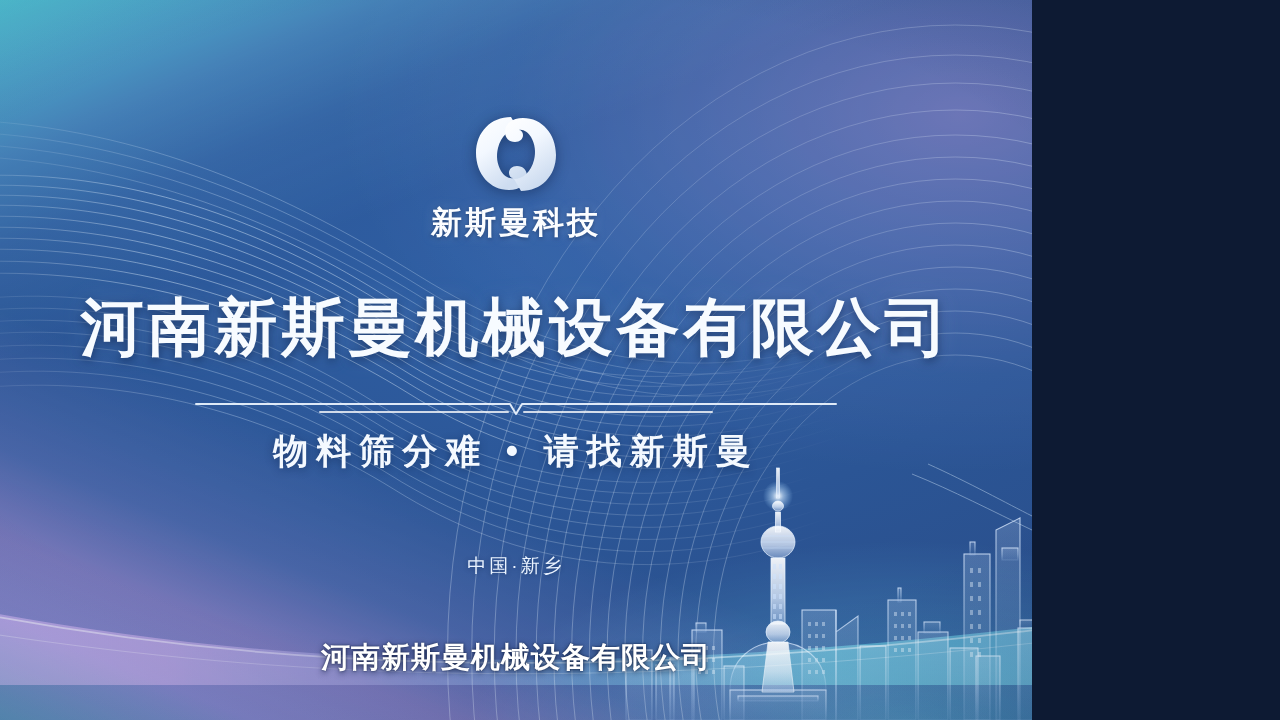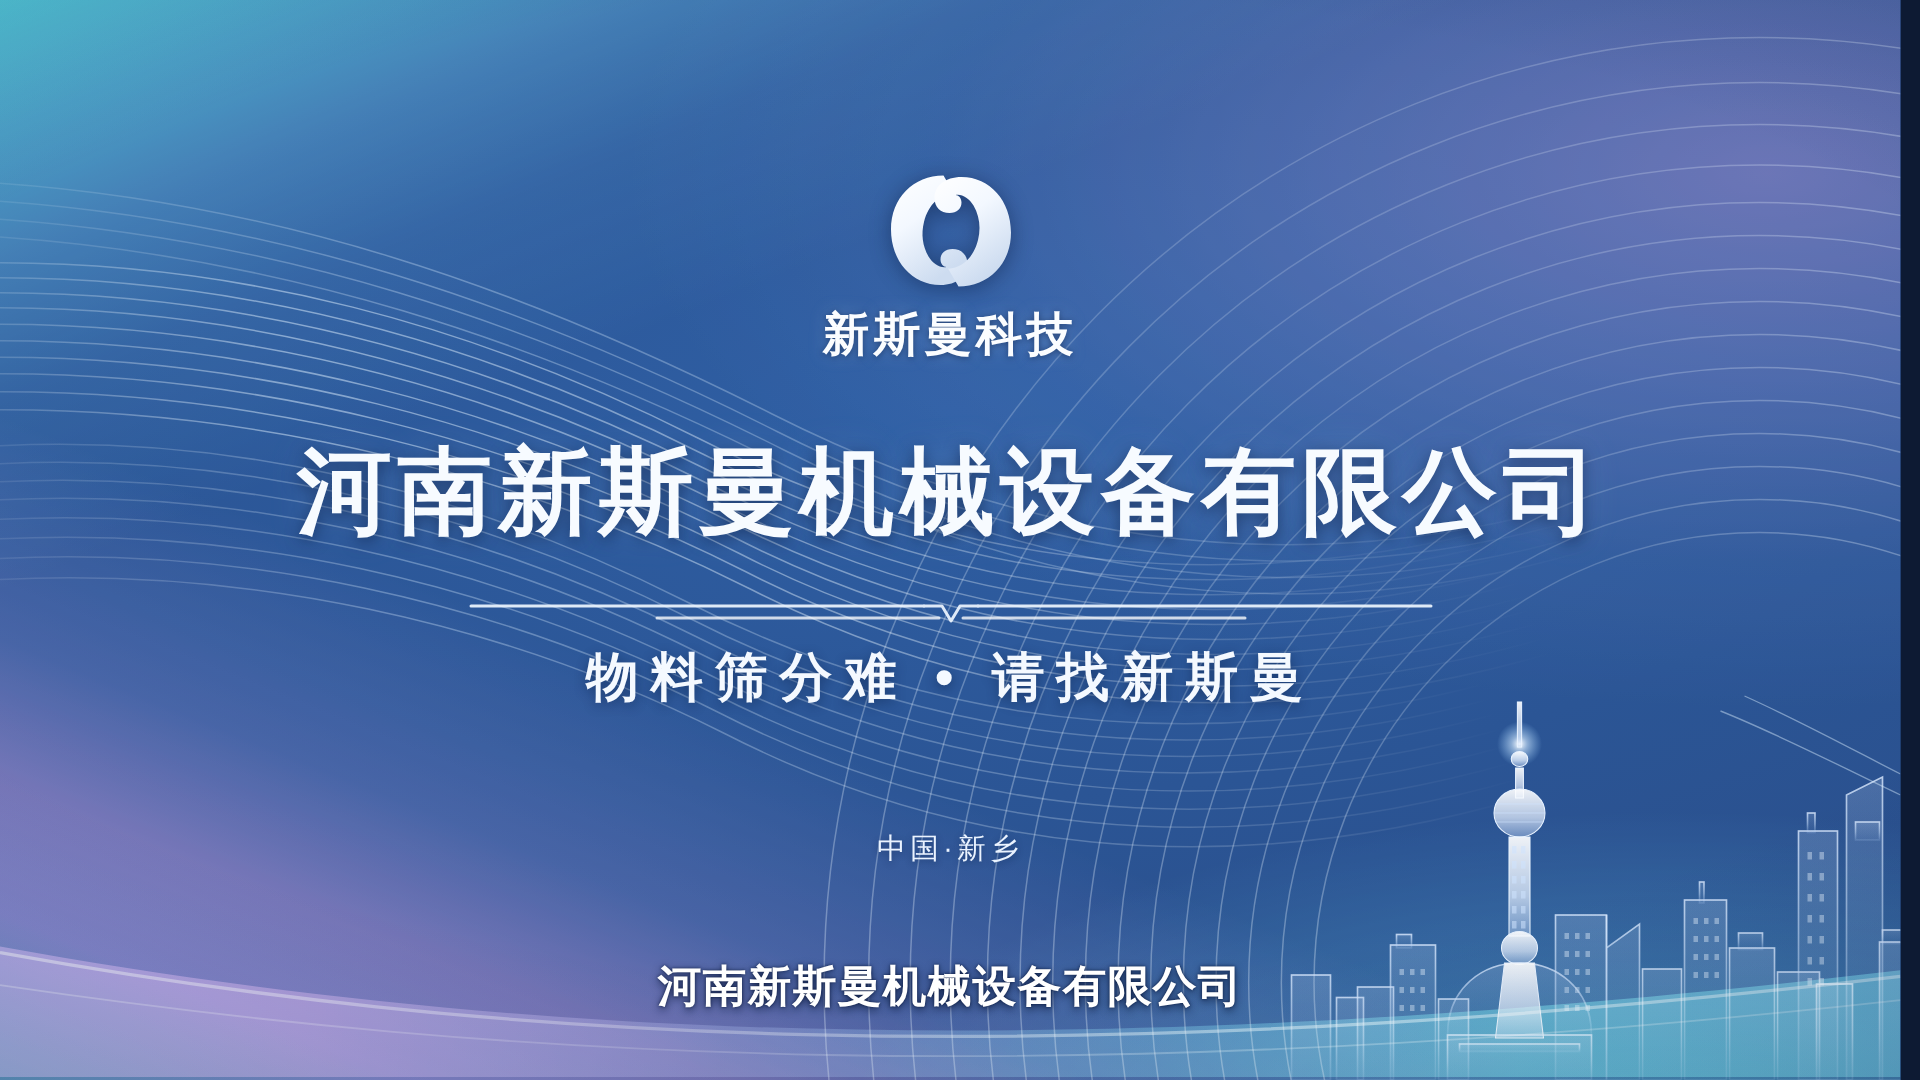--- a/index.html
+++ b/index.html
@@ -1,18 +1,18 @@
 <!DOCTYPE html>
 <html><head>
 <meta charset="utf-8">
 <style>
   html,body{margin:0;padding:0;background:#0d1a33;}
   *{box-sizing:border-box;}
   #stage{
-    position:relative;width:1267px;height:720px;overflow:hidden;
+    position:relative;width:1032px;height:720px;overflow:hidden;
     font-family:"Liberation Sans","DejaVu Sans",sans-serif;
     background:#2b5595;
   }
   .layer{position:absolute;inset:0;}
   .layer svg,.layer canvas{display:block;width:100%;height:100%;}
 
   
   #bg-base{
     background:
       radial-gradient(120% 85% at 50% 38%, #2f5fa4 0%, #2b5595 42%, #2a4f8c 72%, #27477e 100%);

